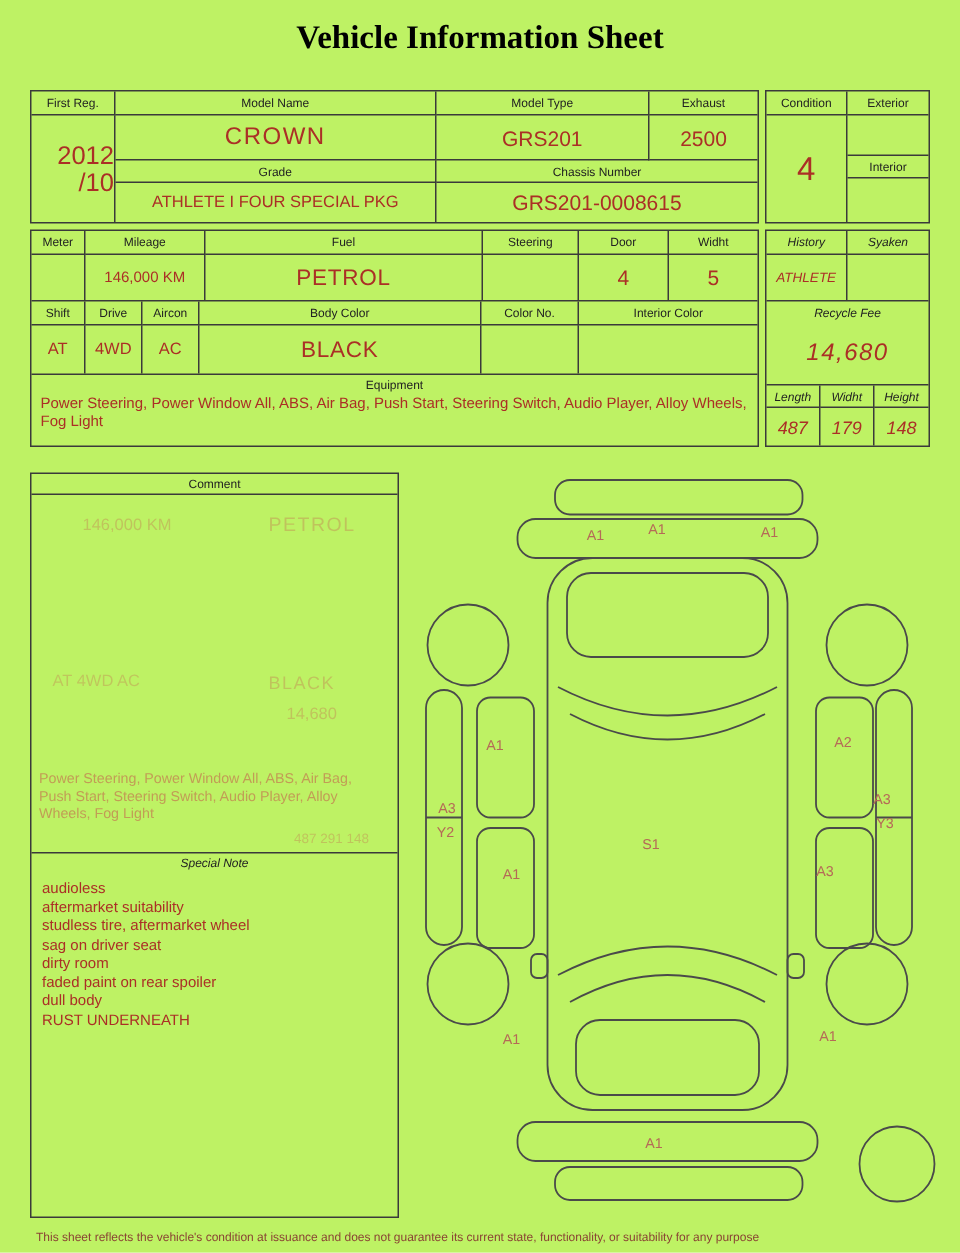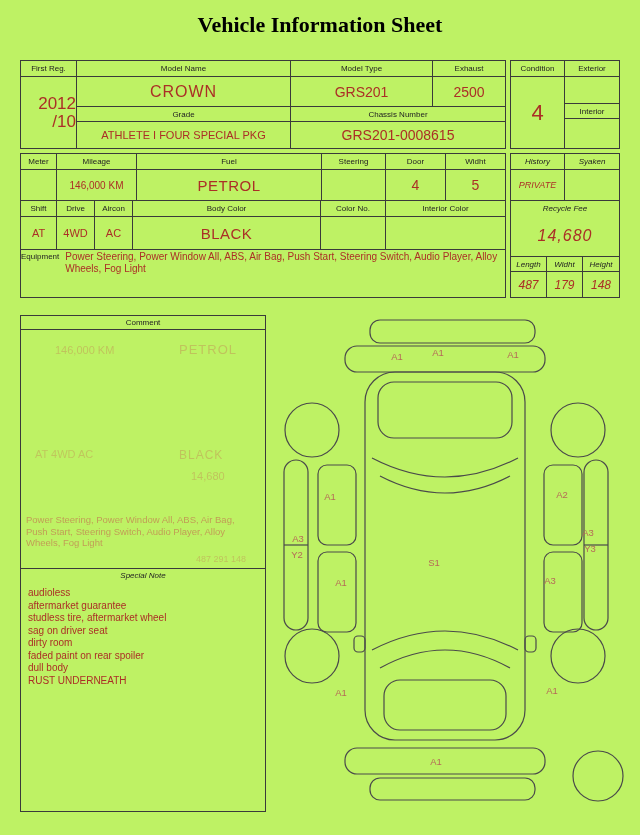--- a/index.html
+++ b/index.html
@@ -30,21 +30,21 @@
   .firstreg{flex-direction:column;align-items:flex-end;padding-left:5px;line-height:1.05;}
   
   .t2{left:510px;top:60px;width:110px;height:89px;
       grid-template-columns:54px 1fr;grid-template-rows:16px 27px 15px 1fr;}
   
   .t3{left:20px;top:153px;width:486px;height:145px;display:flex;flex-direction:column;}
   .t3s1{height:47px;border-bottom:1px solid var(--bd);display:grid;
         grid-template-columns:36px 80px 185px 64px 60px 1fr;grid-template-rows:16px 1fr;}
   .t3s2{height:49px;border-bottom:1px solid var(--bd);display:grid;
         grid-template-columns:36px 38px 38px 188px 65px 1fr;grid-template-rows:16px 1fr;}
-  .t3s3{flex:1;display:flex;}
+  .t3s3{flex:1;display:flex;flex-direction:column;}
   .eq-label{height:13px;display:flex;align-items:center;justify-content:center;font-size:8px;color:#222;}
   .eq-text{flex:1;font-size:10px;line-height:12px;color:var(--red);padding:1px 6px 0 6px;text-align:left;}
   
   .t4{left:510px;top:153px;width:110px;height:145px;display:flex;flex-direction:column;font-style:italic;}
   .t4s1{height:47px;border-bottom:1px solid var(--bd);display:grid;
         grid-template-columns:54px 1fr;grid-template-rows:16px 1fr;}
   .t4s2{height:56px;border-bottom:1px solid var(--bd);display:flex;flex-direction:column;}
   .rc-label{height:15px;display:flex;align-items:center;justify-content:center;font-size:8px;color:#222;}
   .rc-val{flex:1;display:flex;align-items:center;justify-content:center;}
   .t4s3{flex:1;display:grid;grid-template-columns:36px 36px 1fr;grid-template-rows:15px 1fr;}
@@ -141,21 +141,21 @@
     <div class="t3s3">
       <div class="eq-label">Equipment</div>
       <div class="eq-text">Power Steering, Power Window  All, ABS, Air Bag, Push Start, Steering Switch, Audio Player, Alloy Wheels, Fog Light</div>
     </div>
   </div>
 
   <div class="box t4">
     <div class="t4s1">
       <div class="cell hd br bb" style="grid-area:1/1/2/2">History</div>
       <div class="cell hd bb" style="grid-area:1/2/2/3">Syaken</div>
-      <div class="cell val br f9" style="grid-area:2/1/3/2">PRIVATE</div>
+      <div class="cell val br f9" style="grid-area:2/1/3/2">ATHLETE</div>
       <div class="cell" style="grid-area:2/2/3/3"></div>
     </div>
     <div class="t4s2">
       <div class="rc-label">Recycle Fee</div>
       <div class="rc-val cell val f16">14,680</div>
     </div>
     <div class="t4s3">
       <div class="cell hd br bb" style="grid-area:1/1/2/2">Length</div>
       <div class="cell hd br bb" style="grid-area:1/2/2/3">Widht</div>
       <div class="cell hd bb" style="grid-area:1/3/2/4">Height</div>
@@ -172,21 +172,21 @@
       <span class="ghost g1">PETROL</span>
       <span class="ghost g2">AT   4WD   AC</span>
       <span class="ghost g3">BLACK</span>
       <span class="ghost g4">14,680</span>
       <span class="ghost g5">Power Steering, Power Window  All, ABS, Air Bag, Push Start, Steering Switch, Audio Player, Alloy Wheels, Fog Light</span>
       <span class="ghost g6">487   291   148</span>
     </div>
     <div class="sn-h">Special Note</div>
     <div class="sn-list">
       <div class="sn-item">audioless</div>
-      <div class="sn-item">aftermarket guarantee</div>
+      <div class="sn-item">aftermarket suitability</div>
       <div class="sn-item">studless tire, aftermarket wheel</div>
       <div class="sn-item">sag on driver seat</div>
       <div class="sn-item">dirty room</div>
       <div class="sn-item">faded paint on rear spoiler</div>
       <div class="sn-item">dull body</div>
       <div class="sn-item">RUST UNDERNEATH</div>
     </div>
   </div>
 
   <div class="diagram">
@@ -242,14 +242,15 @@
         <text class="dg-label" x="320" y="240">Y3</text>
         <text class="dg-label" x="280" y="272">A3</text>
         <text class="dg-label" x="164" y="254">S1</text>
         <text class="dg-label" x="71" y="384">A1</text>
         <text class="dg-label" x="282" y="382">A1</text>
         <text class="dg-label" x="166" y="453">A1</text>
       </g>
     </svg>
   </div>
 
+  <div class="footer">This sheet reflects the vehicle's condition at issuance and does not guarantee its current state, functionality, or suitability for any purpose</div>
 
 </div>
 
 </body></html>

